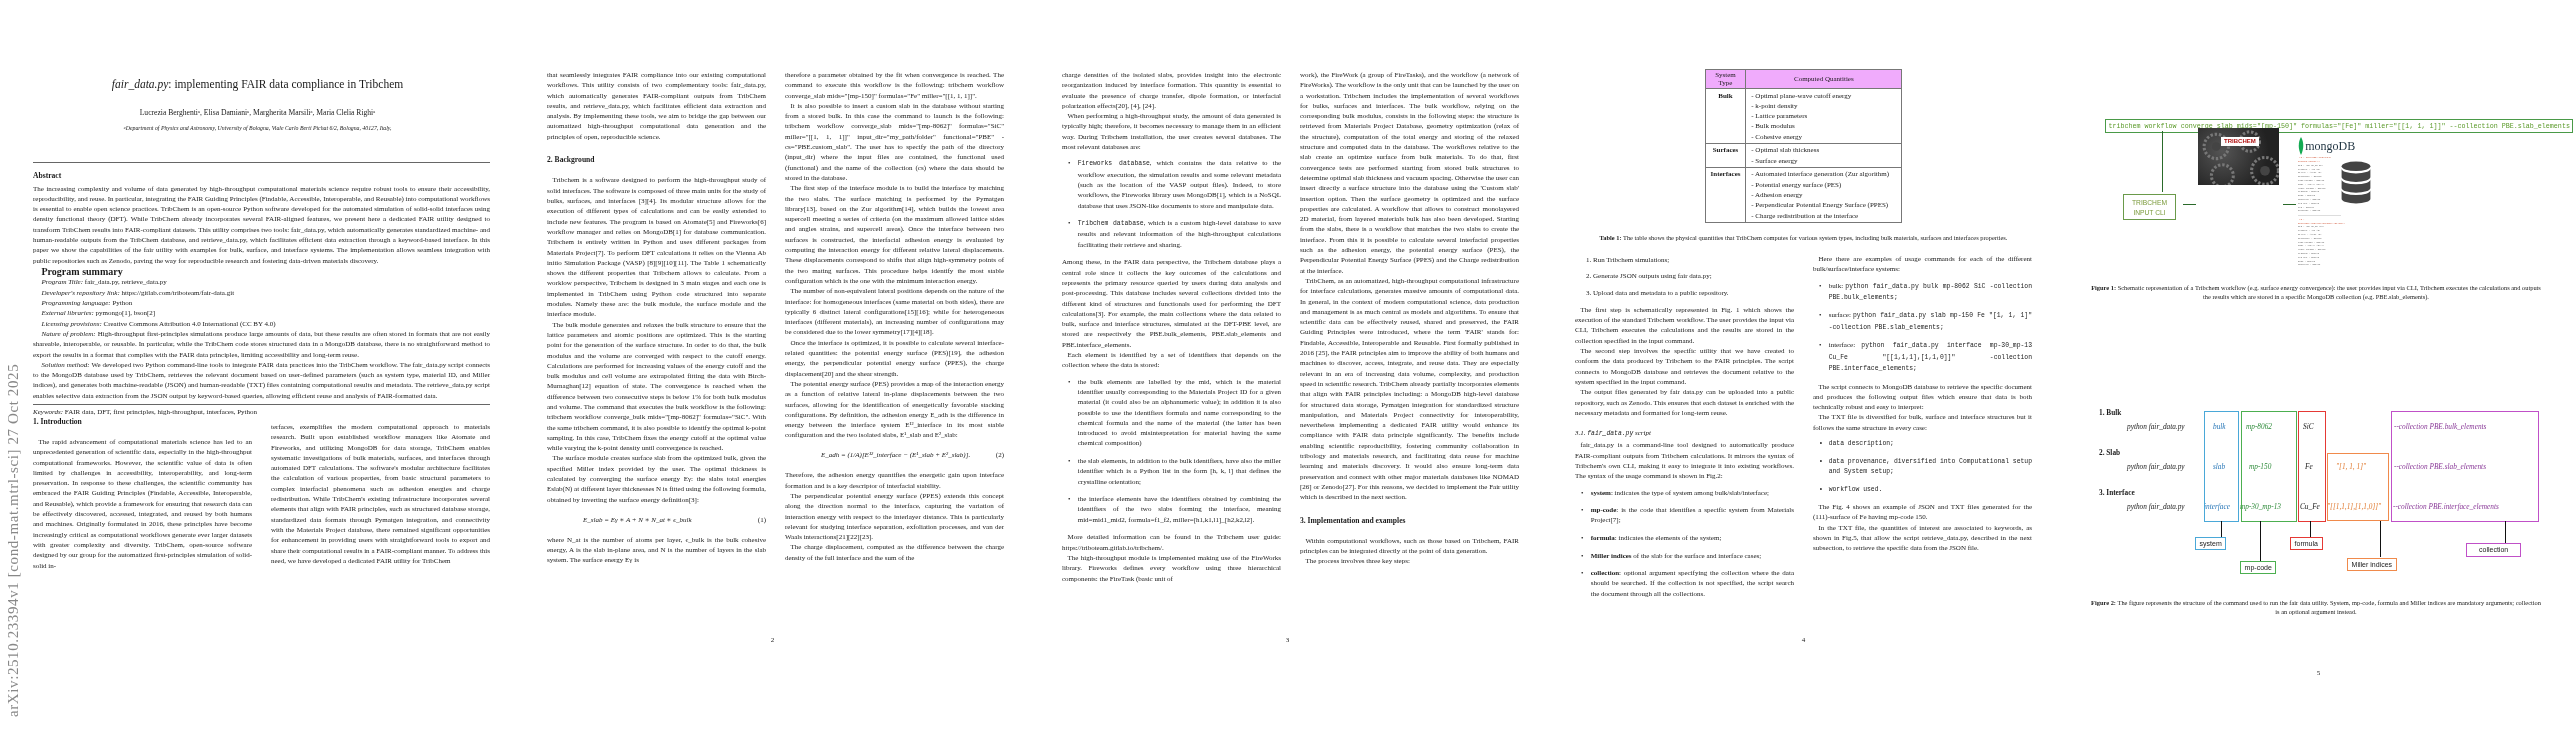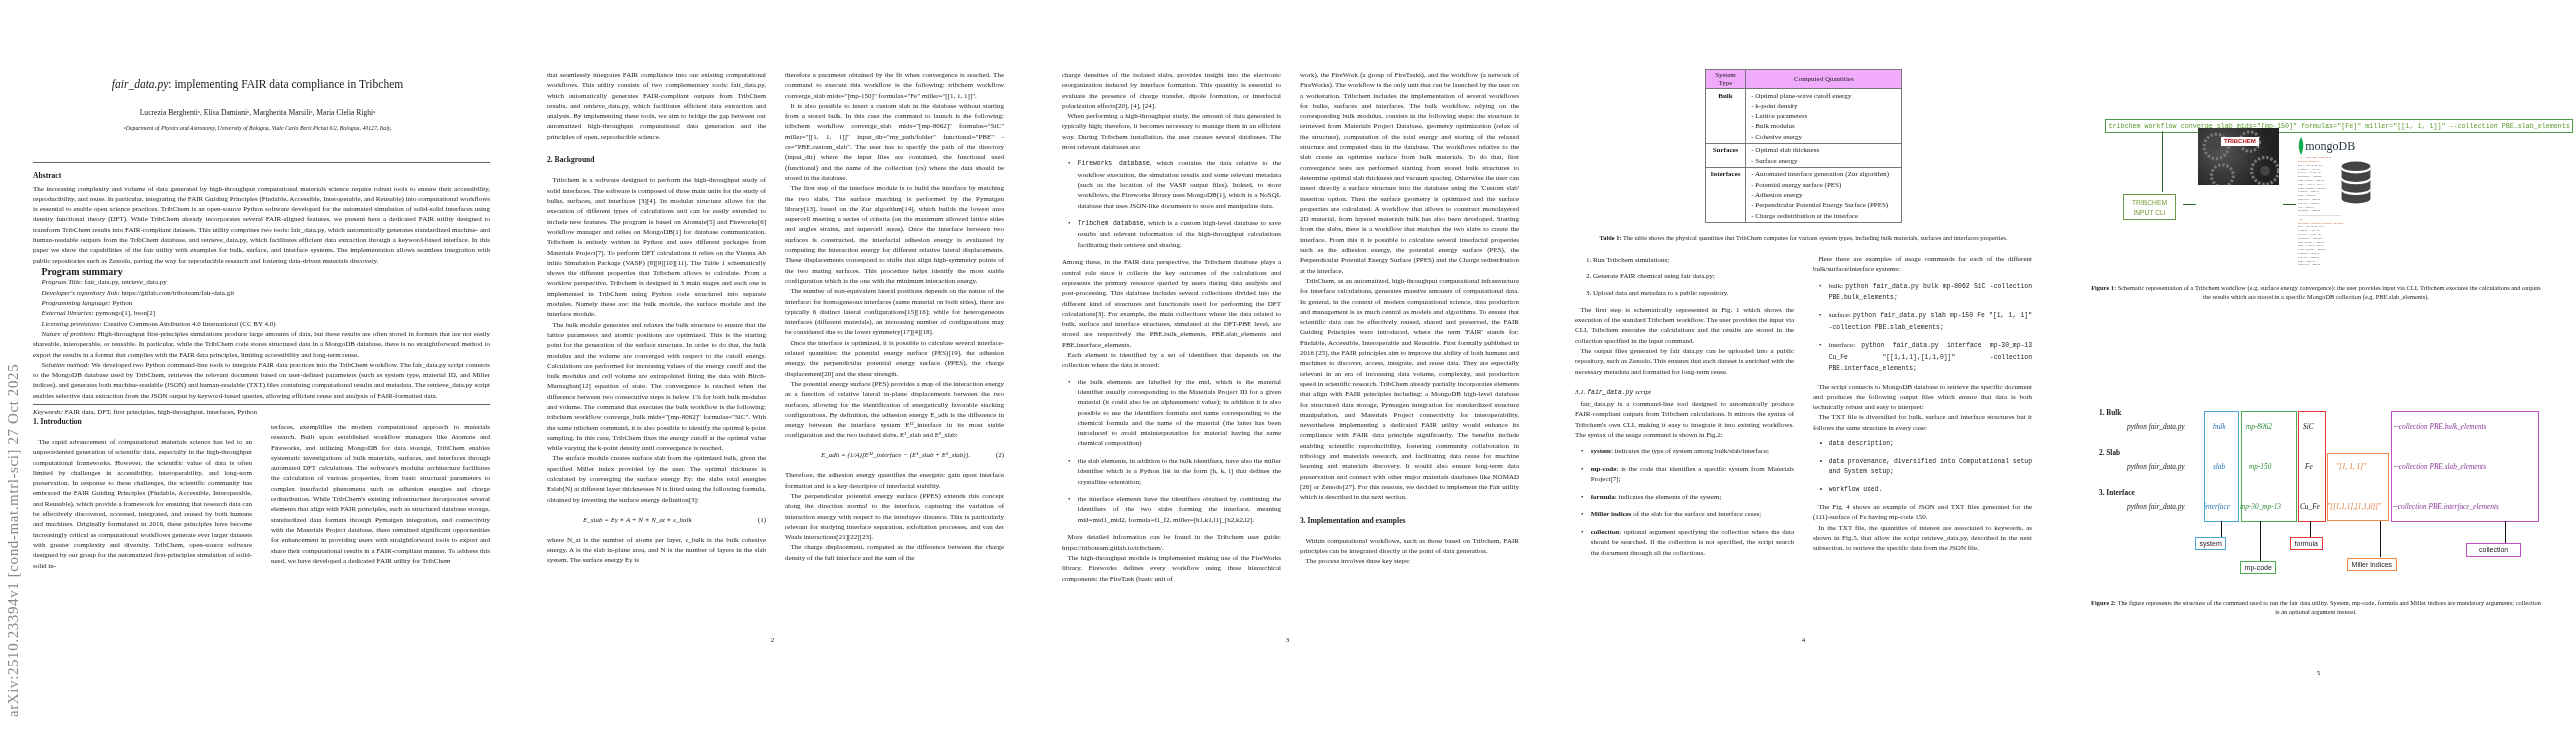--- a/index.html
+++ b/index.html
@@ -165,24 +165,25 @@
               <div>- Charge redistribution at the interface</div>
           </td>
         </tr>
       </tbody>
     </table>
     <div class="cap" style="margin:9.7px 36px 0 36px"><span class="b">Table 1:</span><span> The table shows the physical quantities that TribChem computes for various system types, including bulk materials, surfaces and interfaces properties.</span></div>
   </div>
   <div class="col txt" style="left:29px;top:249px">
     <ol class="ol">
       <li>Run Tribchem simulations;</li>
-      <li>Generate FAIR chemical using fair data.py;</li>
+      <li>Generate JSON outputs using fair data.py;</li>
       <li>Upload data and metadata to a public repository.</li>
     </ol>
     <p>The first step is schematically represented in Fig. 1 which shows the execution of the standard Tribchem workflow. The user provides the input via CLI, Tribchem executes the calculations and the results are stored in the collection specified in the input command.</p>
+    <p>The second step involves the specific utility that we have created to conform the data produced by Tribchem to the FAIR principles. The script connects to MongoDB database and retrieves the document relative to the system specified in the input command.</p>
     <p>The output files generated by fair data.py can be uploaded into a public repository, such as Zenodo. This ensures that each dataset is enriched with the necessary metadata and formatted for long-term reuse.</p>
     <div class="it" style="margin:9.7px 0 1.2px 0"><span>3.1.</span> <span class="mono">fair_data.py</span><span> script</span></div>
     <p>fair_data.py is a command-line tool designed to automatically produce FAIR-compliant outputs from Tribchem calculations. It mirrors the syntax of Tribchem's own CLI, making it easy to integrate it into existing workflows. The syntax of the usage command is shown in Fig.2:</p>
     <ul class="bl">
       <li><span class="b">system</span><span>: indicates the type of system among bulk/slab/interface;</span></li>
       <li><span class="b">mp-code</span><span>: is the code that identifies a specific system from Materials Project[7];</span></li>
       <li><span class="b">formula</span><span>: indicates the elements of the system;</span></li>
       <li><span class="b">Miller indices</span><span> of the slab for the surface and interface cases;</span></li>
       <li><span class="b">collection</span><span>: optional argument specifying the collection where the data should be searched. If the collection is not specified, the script search the document through all the collections.</span></li>
     </ul>

